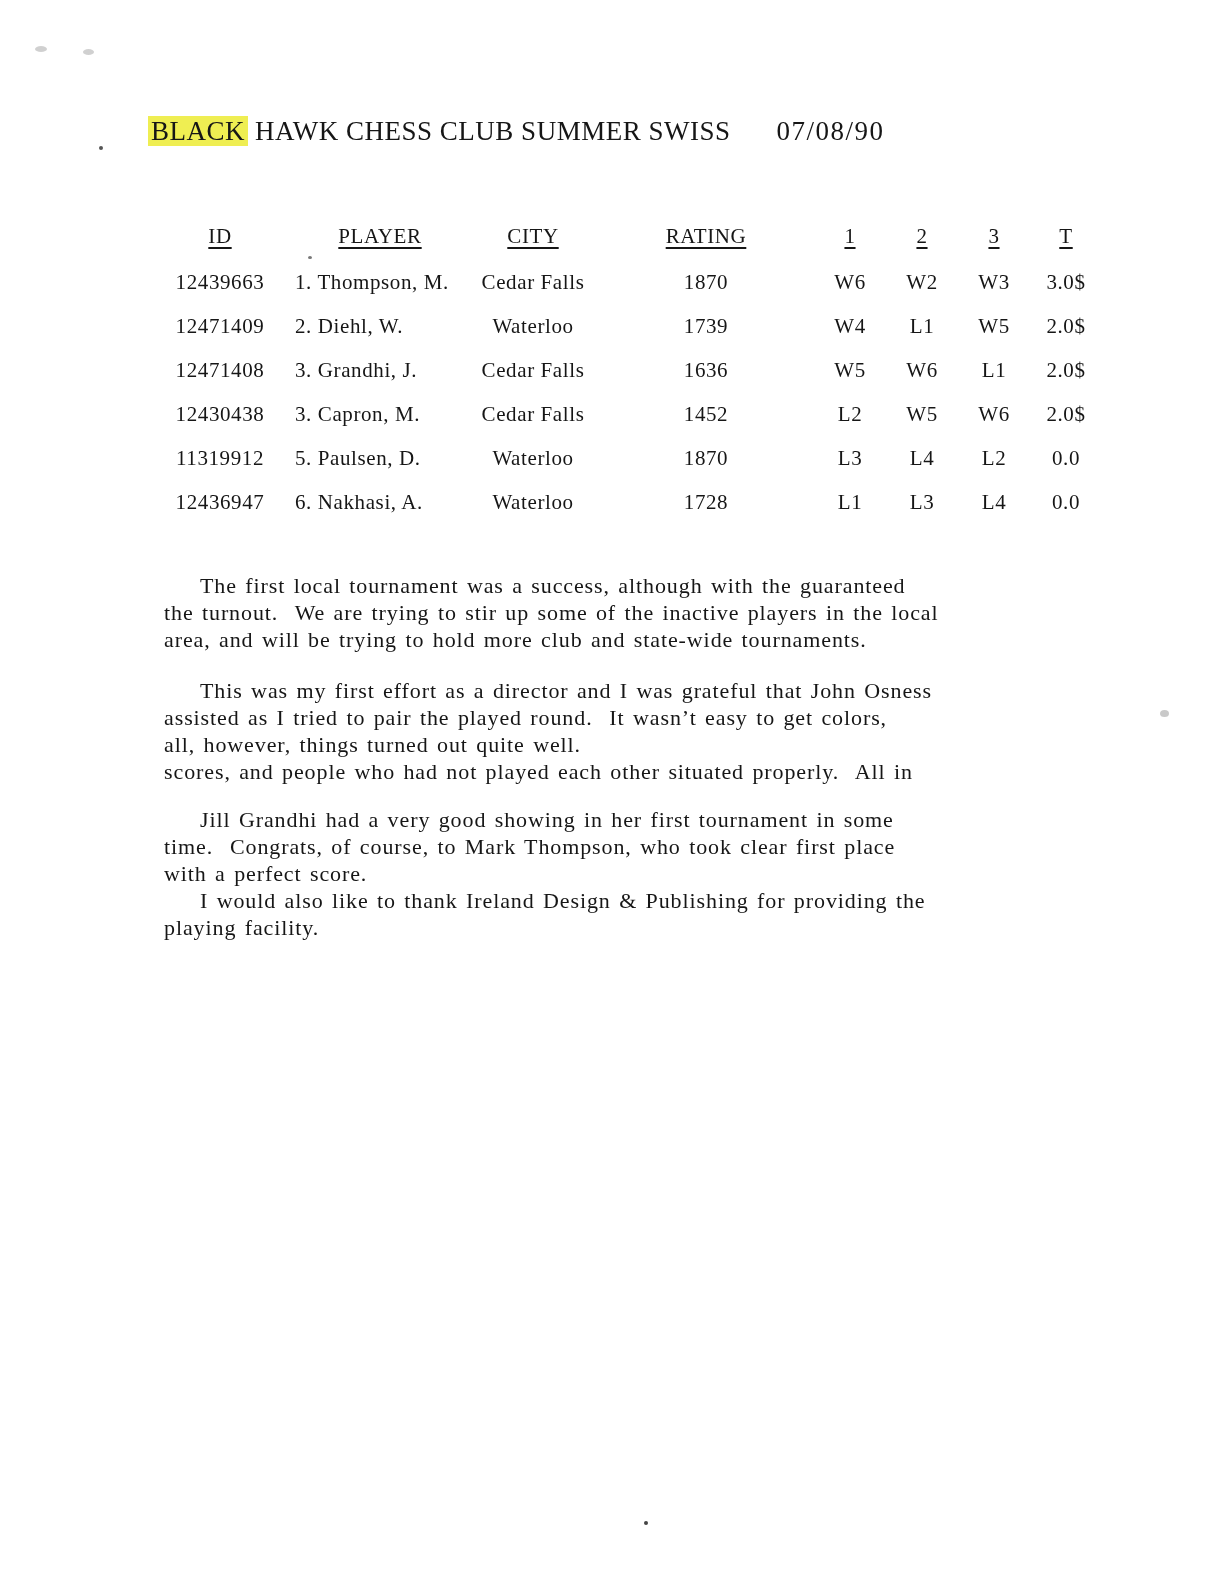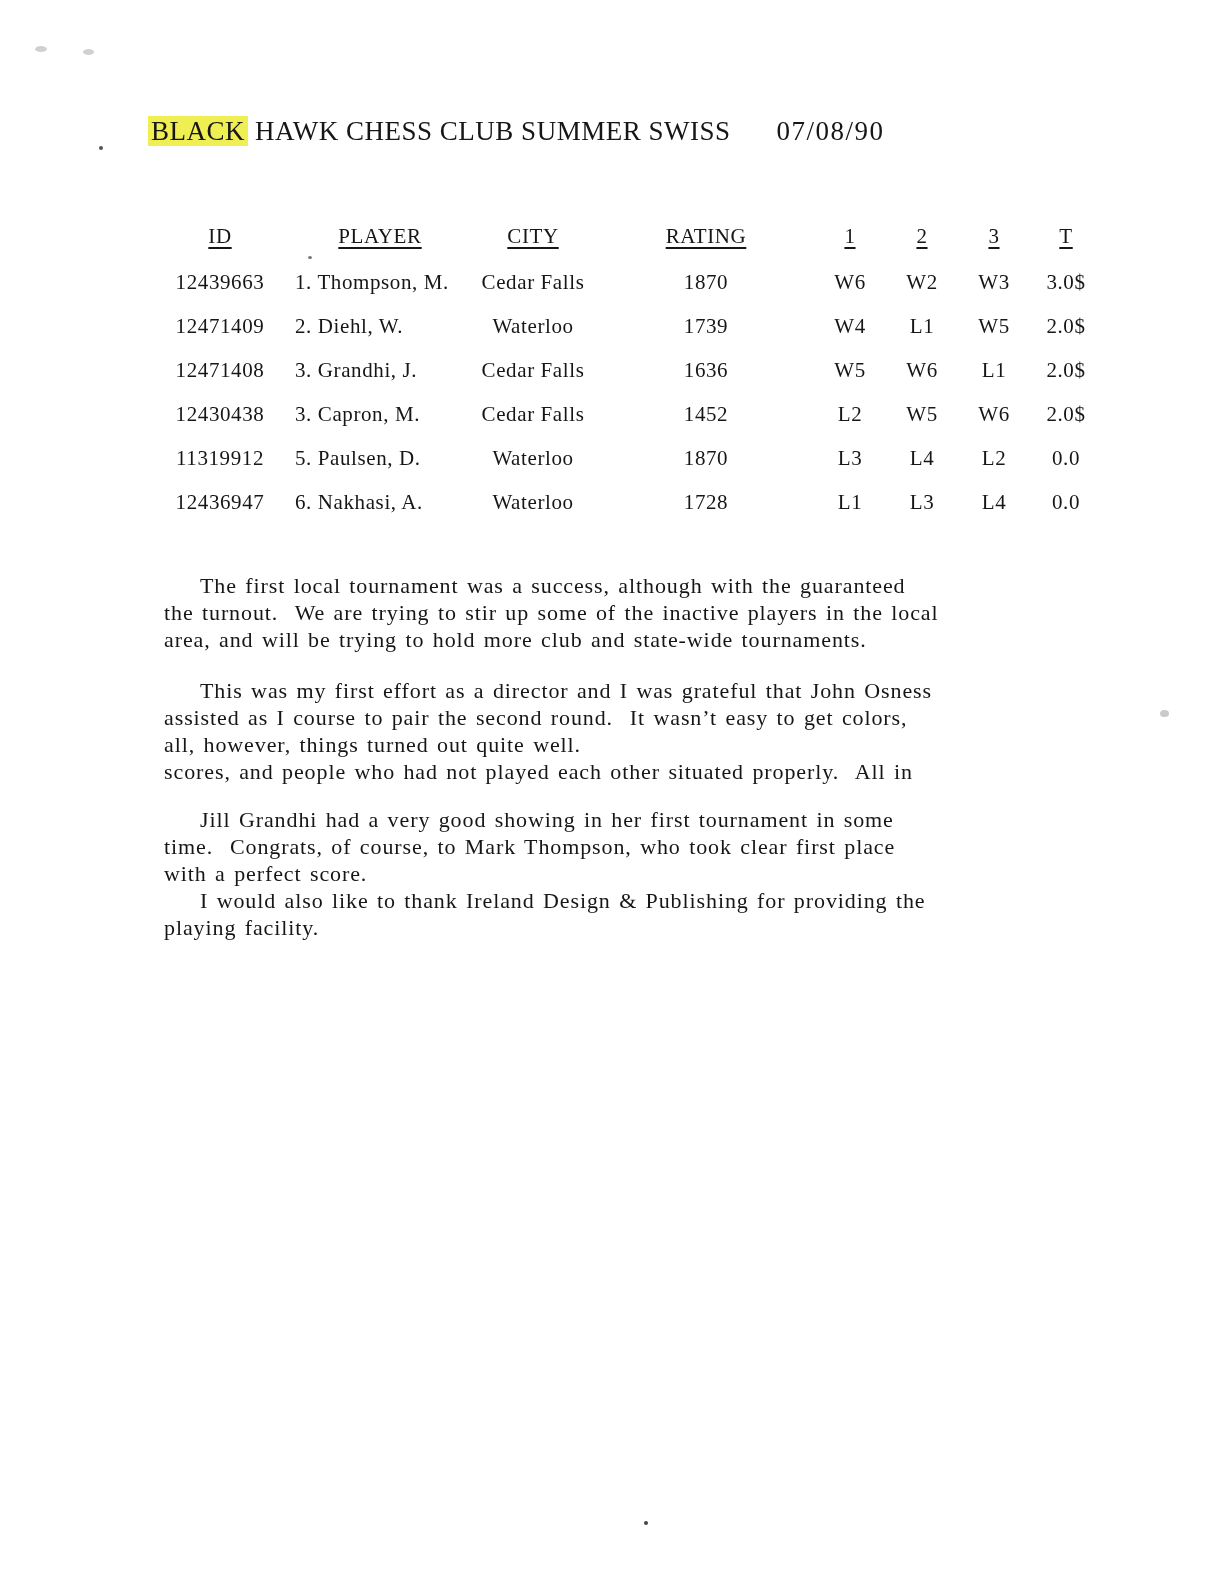--- a/index.html
+++ b/index.html
@@ -149,21 +149,21 @@
 </div>
 
 <div class="body-text">
   <div class="para para-1">
     <div class="line">The first local tournament was a success, although with the guaranteed</div>
     <div class="line">the turnout.  We are trying to stir up some of the inactive players in the local</div>
     <div class="line">area, and will be trying to hold more club and state-wide tournaments.</div>
   </div>
   <div class="para para-2">
     <div class="line">This was my first effort as a director and I was grateful that John Osness</div>
-    <div class="line">assisted as I course to pair the second round.  It wasn’t easy to get colors,</div>
+    <div class="line">assisted as I tried to pair the played round.  It wasn’t easy to get colors,</div>
     <div class="line">all, however, things turned out quite well.</div>
     <div class="line">scores, and people who had not played each other situated properly.  All in</div>
   </div>
   <div class="para para-3">
     <div class="line">Jill Grandhi had a very good showing in her first tournament in some</div>
     <div class="line">time.  Congrats, of course, to Mark Thompson, who took clear first place</div>
     <div class="line">with a perfect score.</div>
   </div>
   <div class="para para-4">
     <div class="line">I would also like to thank Ireland Design &amp; Publishing for providing the</div>

